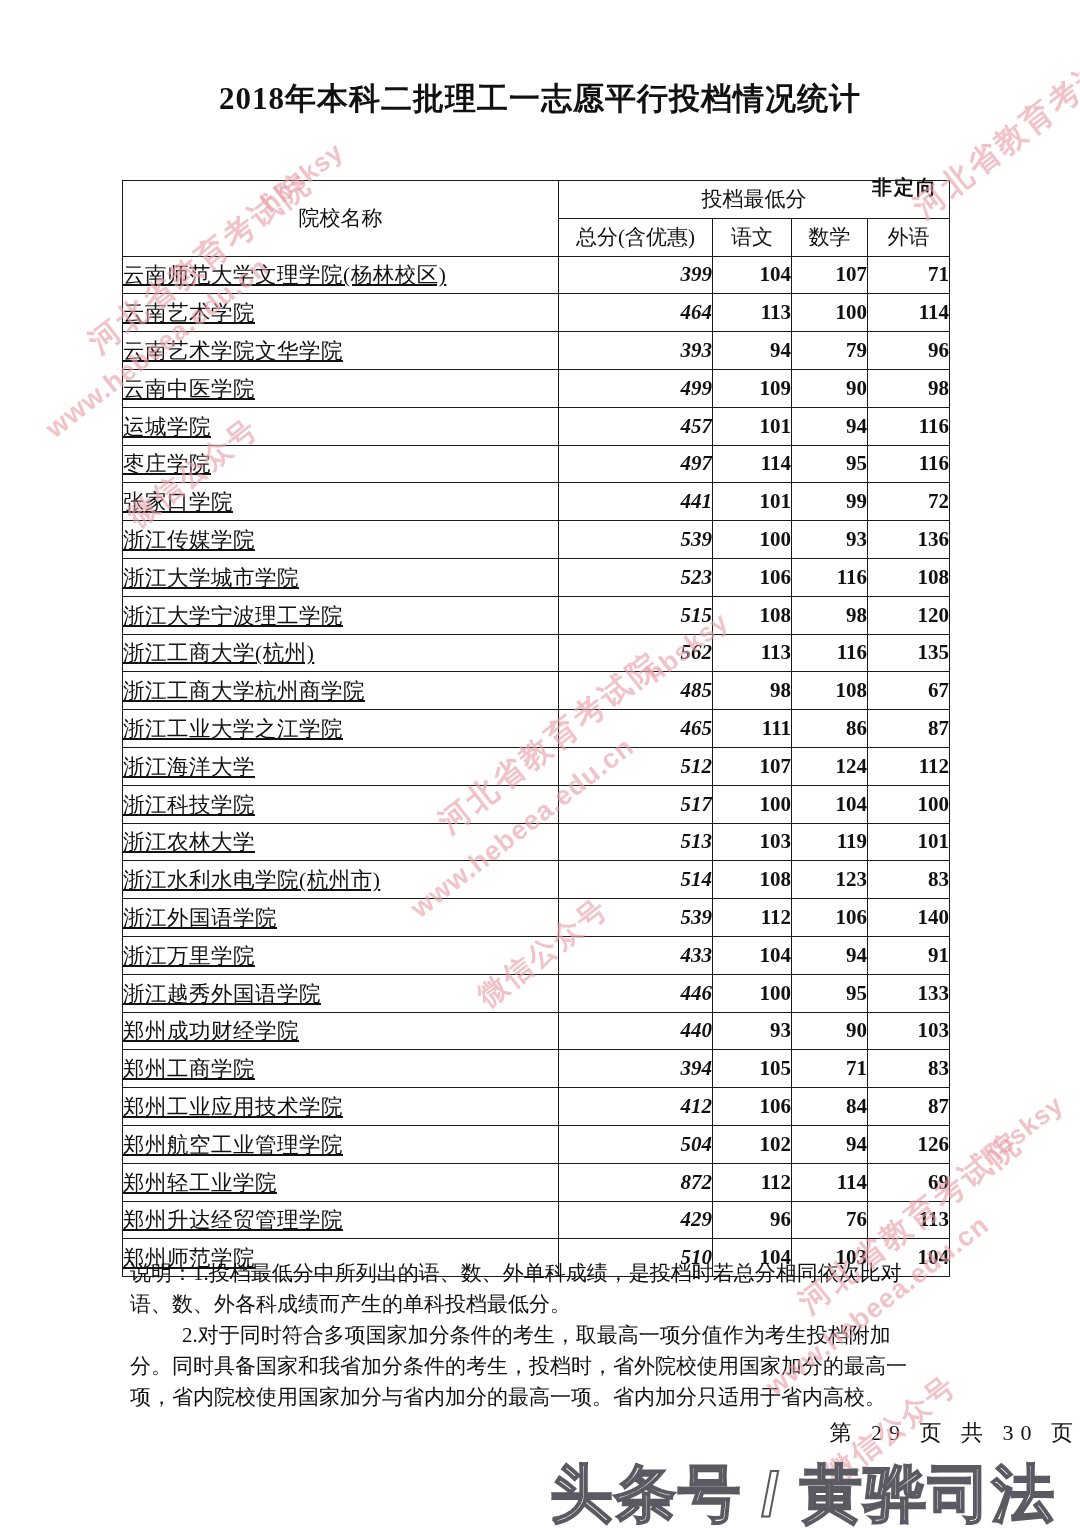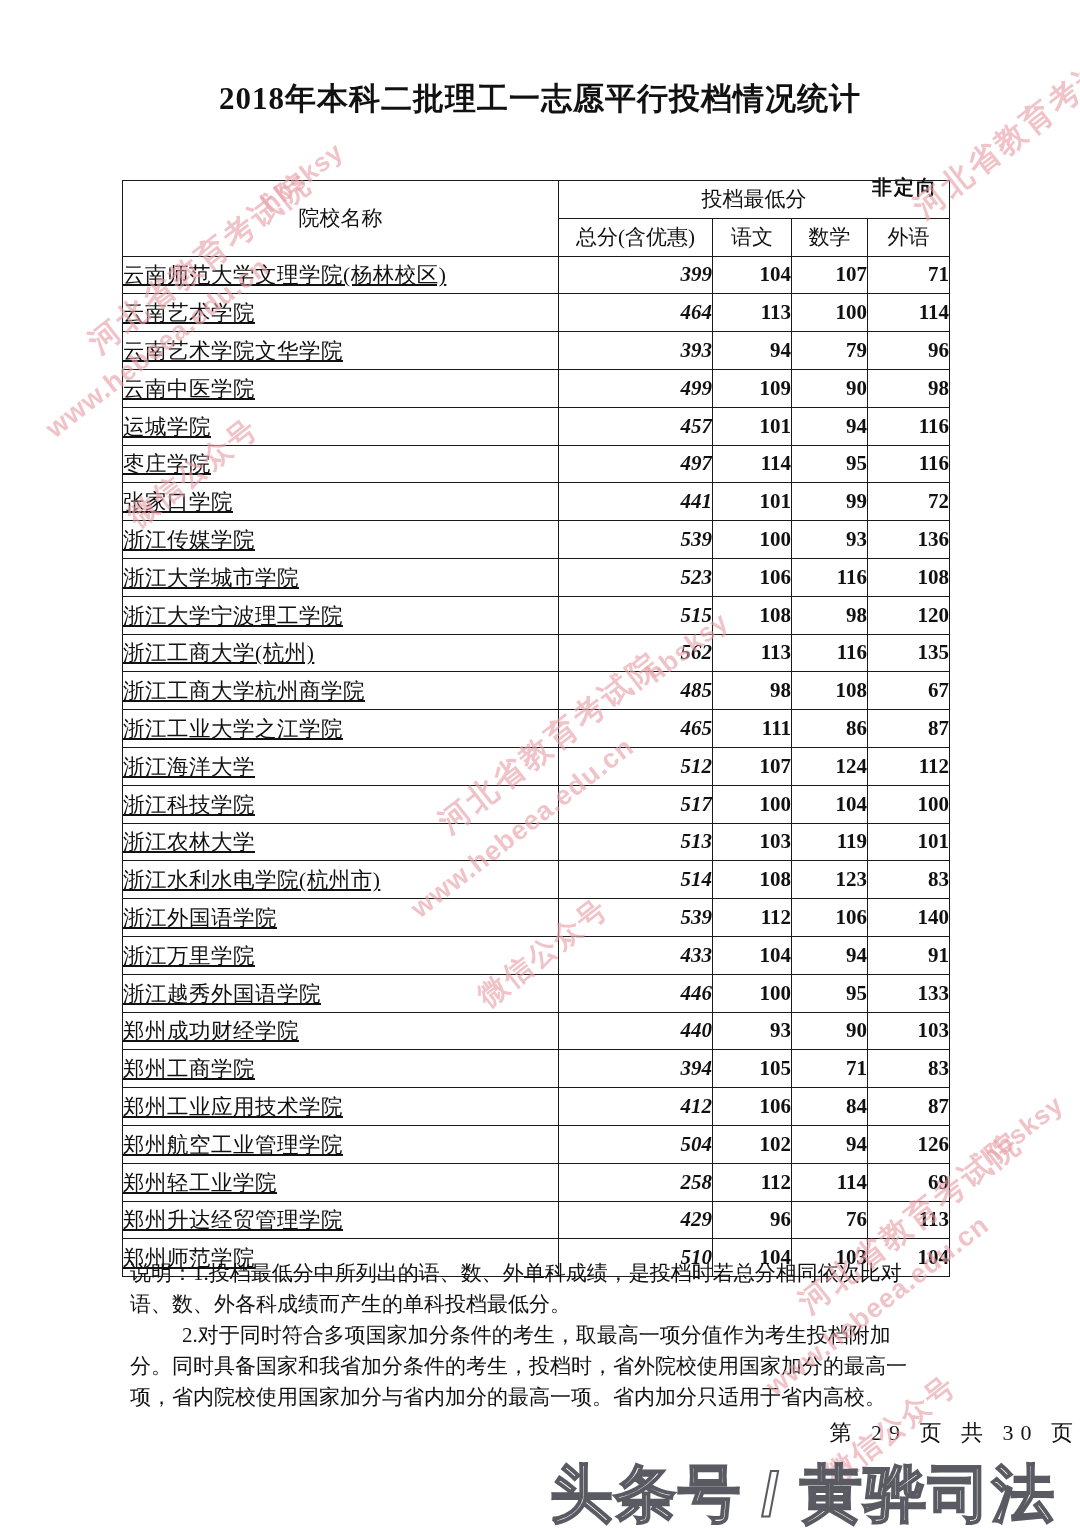--- a/index.html
+++ b/index.html
@@ -365,21 +365,21 @@
         </tr>
         <tr>
           <td class="c-name">郑州航空工业管理学院</td>
           <td class="c-num c-total">504</td>
           <td class="c-num">102</td>
           <td class="c-num">94</td>
           <td class="c-num">126</td>
         </tr>
         <tr>
           <td class="c-name">郑州轻工业学院</td>
-          <td class="c-num c-total">258</td>
+          <td class="c-num c-total">872</td>
           <td class="c-num">112</td>
           <td class="c-num">114</td>
           <td class="c-num">69</td>
         </tr>
         <tr>
           <td class="c-name">郑州升达经贸管理学院</td>
           <td class="c-num c-total">429</td>
           <td class="c-num">96</td>
           <td class="c-num">76</td>
           <td class="c-num">113</td>

